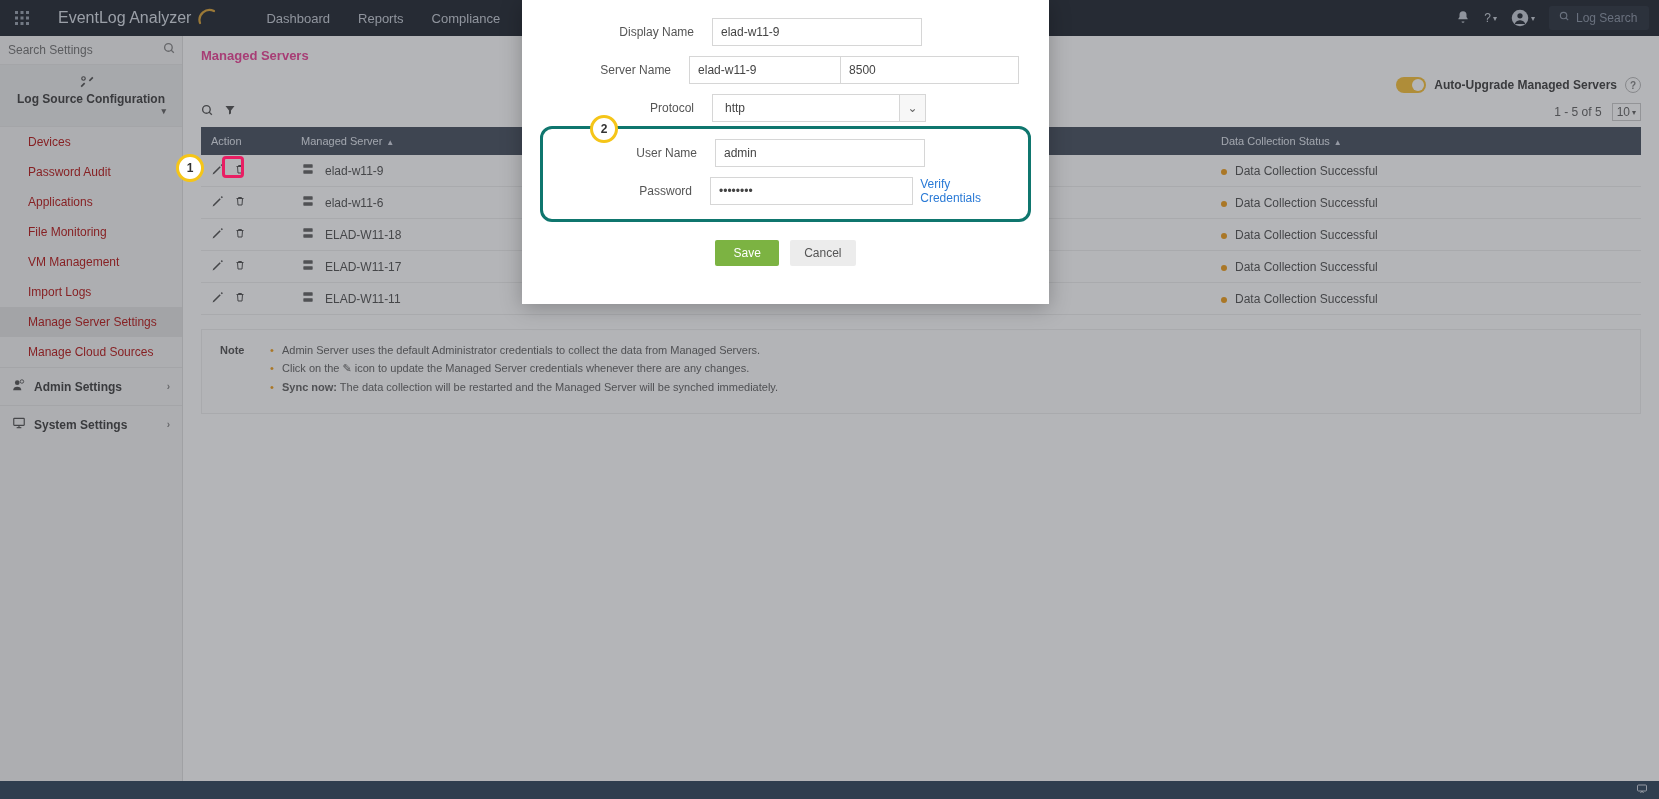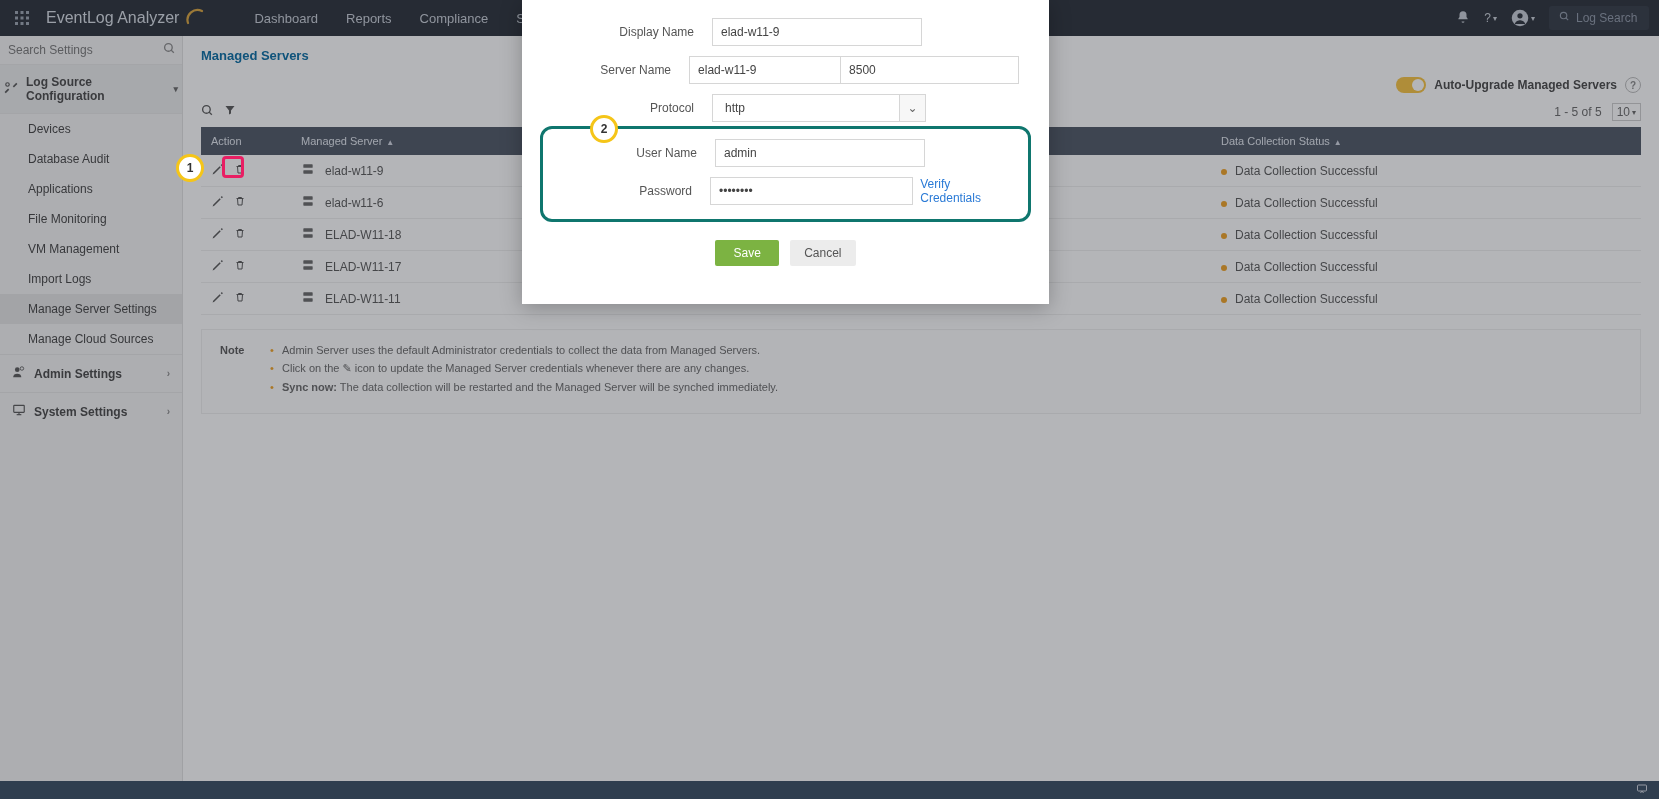--- a/index.html
+++ b/index.html
@@ -1,47 +1,47 @@
 <!DOCTYPE html>
 <html><head>
 <meta charset="utf-8">
 <style>
   * { box-sizing: border-box; margin: 0; padding: 0; }
   body { font-family: -apple-system, "Segoe UI", Arial, sans-serif; font-size: 12px; color: #333; background: #fff; width: 1659px; height: 799px; overflow: hidden; position: relative; }
 
   
   .topbar { background: #262c35; height: 36px; display: flex; align-items: center; color: #c7cdd6; padding: 0 10px 0 0; }
   .topbar .app-grid { width: 24px; height: 24px; margin-left: 10px; display: inline-flex; align-items: center; justify-content: center; color:#9aa3b0; }
-  .topbar .brand { display: flex; align-items:center; font-size: 16px; font-weight: 400; margin-left: 12px; color: #d7dde5; }
+  .topbar .brand { display: flex; align-items:center; font-size: 16px; font-weight: 400; margin-left: 24px; color: #d7dde5; }
   .topbar .brand .arc { margin-left:6px; }
   .topbar .nav { display: flex; margin-left: 35px; }
   .topbar .nav .item { padding: 0 14px; height:24px; display:flex; align-items:center; font-size:13px; color:#c7cdd6; cursor:pointer; }
   .topbar .spacer { flex: 1; }
   .topbar .right-icons { display:flex; align-items:center; gap:14px; color:#c7cdd6; }
   .topbar .log-search { background:#2f3641; height:24px; border-radius:3px; display:flex; align-items:center; padding:0 10px; color:#8d97a6; font-size:12px; width:100px; }
   .topbar .log-search span.icon { margin-right:6px; }
 
   .main { display: flex; height: calc(799px - 36px); position: relative; }
 
   
   .sidebar { width: 183px; background: #f5f5f5; border-right:1px solid #e0e0e0; height:100%; position:relative; }
   .sidebar .search { padding: 6px 8px; display:flex; align-items:center; border-bottom:1px solid #e6e6e6; }
   .sidebar .search input { border:none; background:transparent; font-size:12px; color:#666; flex:1; outline:none; }
   .sidebar .search .icon { color:#888; font-size:14px; }
-  .sidebar .section-head { display:flex; align-items:center; padding:10px 4px; font-weight:600; color:#444; font-size:12px; border-bottom:1px solid #e6e6e6; background:#eceded; }
+  .sidebar .section-head { display:flex; align-items:center; padding:10px 16px; font-weight:600; color:#444; font-size:12px; border-bottom:1px solid #e6e6e6; background:#eceded;flex-direction:column; }
   .sidebar .section-head .ic { margin-right:8px; color:#555; }
   .sidebar .section-head .caret { margin-left:auto; font-size:9px; color:#666; }
-  .sidebar .menu-item { padding: 8px 12px 8px 28px; color:#404040; font-size:12px; cursor:pointer; display:flex; align-items:center; }
+  .sidebar .menu-item { padding: 8px 12px 8px 28px; color:#b91c1c; font-size:12px; cursor:pointer; display:flex; align-items:center; }
   .sidebar .menu-item.active { background:#e5e5e5; }
   .sidebar .section-head2 { display:flex; align-items:center; padding:10px 12px; font-weight:600; color:#444; font-size:12px; border-top:1px solid #e6e6e6; }
   .sidebar .section-head2 .ic { margin-right:8px; }
 
   
   .content { flex:1; background: #fff; height:100%; position:relative; padding:0; }
-  .content .page-title { padding: 12px 18px 8px; font-size:13px; font-weight:600; color:#0369a1; }
+  .content .page-title { padding: 12px 18px 8px; font-size:13px; font-weight:600; color:#ec4899; }
   .content .toolbar { display:flex; align-items:center; padding:6px 18px; }
   .toolbar .auto-upgrade { margin-left:auto; display:flex; align-items:center; gap:8px; font-size:12px; color:#444; font-weight:600; }
   .toggle { width:30px; height:16px; background:#f7c23c; border-radius:8px; position:relative; cursor:pointer; }
   .toggle::after { content:""; position:absolute; right:2px; top:2px; width:12px; height:12px; background:#fff; border-radius:50%; }
   .help-circle { width:16px; height:16px; border:1px solid #bbb; border-radius:50%; display:inline-flex; align-items:center; justify-content:center; font-size:10px; color:#888; }
 
   .subbar { display:flex; align-items:center; padding:4px 18px 6px; font-size:12px; color:#666; }
   .subbar .left-icons { display:flex; gap:10px; color:#555; }
   .subbar .pager { margin-left:auto; display:flex; align-items:center; gap:10px; }
 
@@ -169,21 +169,21 @@
       <span class="ic">
         <svg width="14" height="14" viewBox="0 0 24 24" fill="#555">
             <path d="M21 3l-6 6 2 2 6-6-2-2zM3 21l6-6-2-2-6 6 2 2zM14 14l-4-4"></path>
             <circle cx="6" cy="6" r="3" fill="none" stroke="#555" stroke-width="2"></circle>
           </svg>
       </span>
       <span>Log Source Configuration</span>
       <span class="caret">▾</span>
     </div>
     <div class="menu-item">Devices</div>
-    <div class="menu-item">Database Audit</div>
+    <div class="menu-item">Password Audit</div>
     <div class="menu-item">Applications</div>
     <div class="menu-item">File Monitoring</div>
     <div class="menu-item">VM Management</div>
     <div class="menu-item">Import Logs</div>
     <div class="menu-item active">Manage Server Settings</div>
     <div class="menu-item">Manage Cloud Sources</div>
 
     <div class="section-head2">
       <span class="ic">
         <svg width="14" height="14" viewBox="0 0 24 24" fill="#555">

